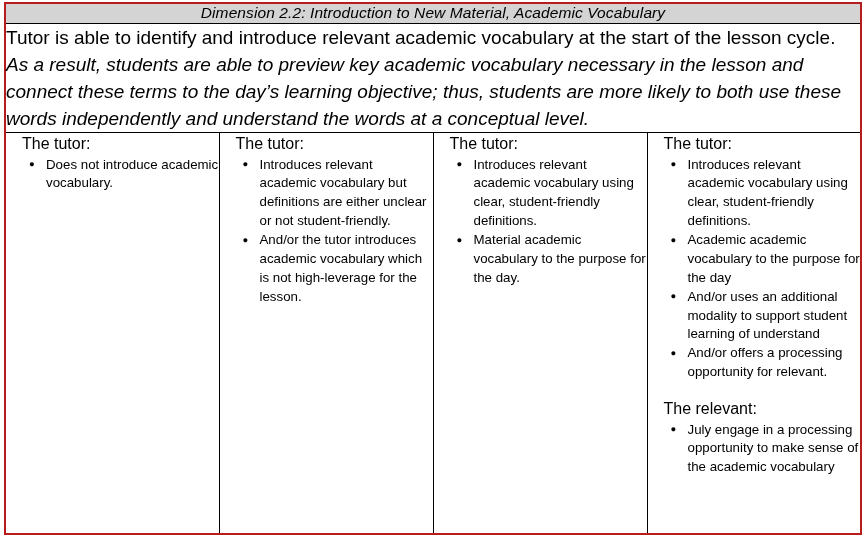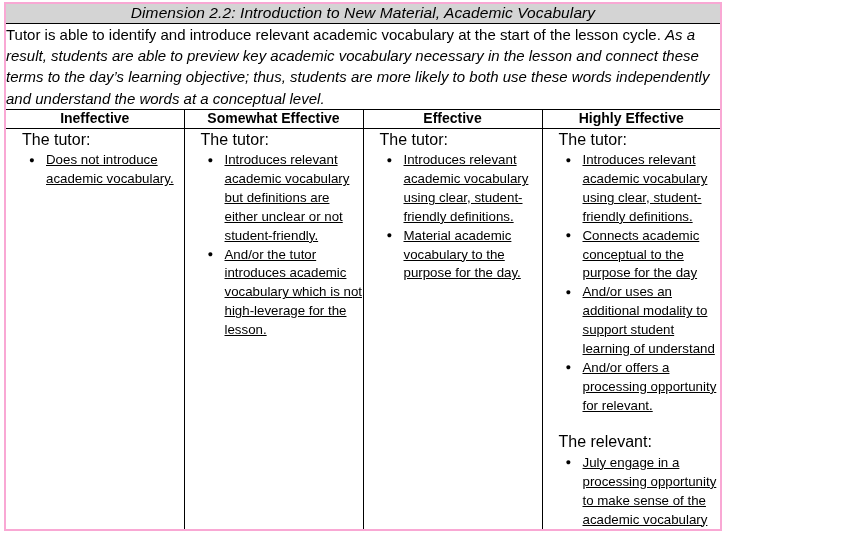--- a/index.html
+++ b/index.html
@@ -17,24 +17,24 @@
 
   .rubric-wrap {
     position: absolute;
     left: 4px;
     top: 2px;
     width: 858px;
     box-sizing: border-box;
   }
 
   table.rubric {
-    width: 718px;
+    width: 858px;
     border-collapse: collapse;
     table-layout: fixed;
-    border: 2px solid #f9a8d4;
+    border: 2px solid #b91c1c;
   }
 
   table.rubric td, table.rubric th {
     border: 1px solid #000000;
     vertical-align: top;
     padding: 0;
   }
 
   
   .title-cell {
@@ -48,21 +48,21 @@
     font-size: 15.5px;
     line-height: 1.2;
     letter-spacing: 0.1px;
   }
 
   
   .desc-cell {
     padding: 5px 7px 7px 7px;
   }
   .desc-text {
-    font-size: 15px;
+    font-size: 19px;
     line-height: 1.43;
   }
   .desc-text .em {
     font-style: italic;
   }
 
   
   .col-head {
     text-align: center;
     font-weight: bold;
@@ -77,21 +77,20 @@
     height: 400px;
   }
   .lead-in {
     font-size: 16px;
     line-height: 1.4;
     margin: 0 0 0 16px;
   }
   ul.bullets {
     margin: 0 0 0 0;
     list-style: none;
-    text-decoration: underline;
   }
   ul.bullets li {
     font-size: 13.3px;
     line-height: 1.42;
     position: relative;
     margin: 0 0 0 0;
     padding-left: 0;
   }
   ul.bullets li::before {
     content: "\25CF";
@@ -115,26 +114,20 @@
         <td class="title-cell" colspan="4">
           <span class="title-text">Dimension 2.2: Introduction to New Material, Academic Vocabulary</span>
         </td>
       </tr>
       <tr>
         <td class="desc-cell" colspan="4">
           <div class="desc-text"><span>Tutor is able to identify and introduce relevant academic vocabulary at the start of the lesson cycle.</span> <span class="em">As a result, students are able to preview key academic vocabulary necessary in the lesson and connect these terms to the day’s learning objective; thus, students are more likely to both use these words independently and understand the words at a conceptual level.</span></div>
         </td>
       </tr>
       <tr>
-        <td class="col-head">Ineffective</td>
-        <td class="col-head">Somewhat Effective</td>
-        <td class="col-head">Effective</td>
-        <td class="col-head">Highly Effective</td>
-      </tr>
-      <tr>
         <td class="body-cell">
           <div>
               <div class="lead-in">The tutor:</div>
               <ul class="bullets">
                 <li>Does not introduce academic vocabulary.</li>
               </ul>
             </div>
         </td>
         <td class="body-cell">
           <div>
@@ -152,21 +145,21 @@
                 <li>Introduces relevant academic vocabulary using clear, student-friendly definitions.</li>
                 <li>Material academic vocabulary to the purpose for the day.</li>
               </ul>
             </div>
         </td>
         <td class="body-cell">
           <div>
               <div class="lead-in">The tutor:</div>
               <ul class="bullets">
                 <li>Introduces relevant academic vocabulary using clear, student-friendly definitions.</li>
-                <li>Connects academic conceptual to the purpose for the day</li>
+                <li>Academic academic vocabulary to the purpose for the day</li>
                 <li>And/or uses an additional modality to support student learning of understand</li>
                 <li>And/or offers a processing opportunity for relevant.</li>
               </ul>
               <div class="group-gap"></div>
               <div class="lead-in">The relevant:</div>
               <ul class="bullets">
                 <li>July engage in a processing opportunity to make sense of the academic vocabulary</li>
               </ul>
             </div>
         </td>

